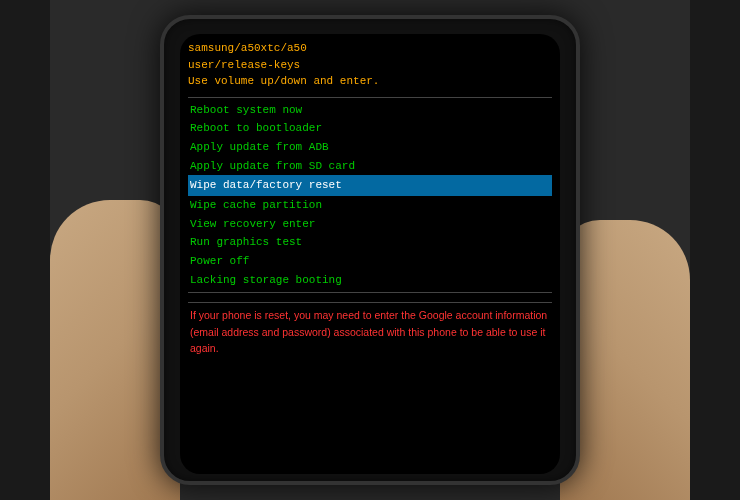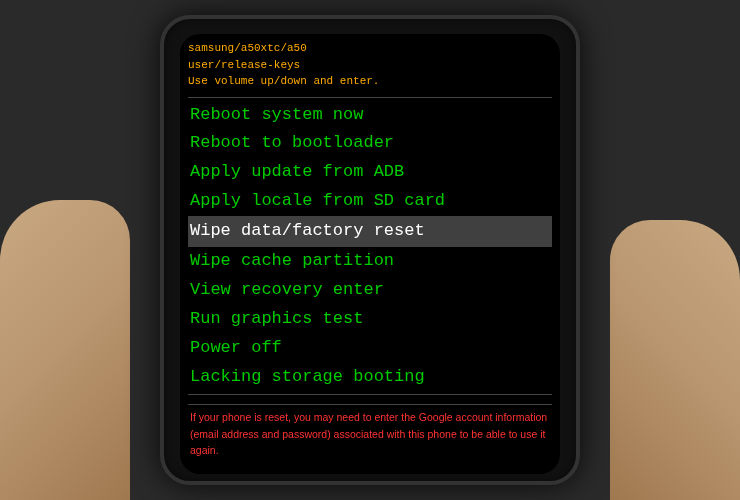--- a/index.html
+++ b/index.html
@@ -9,21 +9,21 @@
       height: 500px;
       background: #1a1a1a;
       display: flex;
       align-items: center;
       justify-content: center;
       overflow: hidden;
       font-family: monospace;
     }
 
     .scene {
-      width: 740px;
+      width: 640px;
       height: 500px;
       position: relative;
       background: #2a2a2a;
       display: flex;
       align-items: center;
       justify-content: center;
     }
 
     
     .hand-left {
@@ -96,30 +96,30 @@
     }
 
     .divider {
       width: 100%;
       height: 1px;
       background: #444;
       margin: 3px 0;
     }
 
     .menu-item {
-      font-size: 17px;
+      font-size: 11px;
       line-height: 1.7;
       color: #00cc00;
       font-family: 'Courier New', monospace;
       padding: 0 2px;
       cursor: default;
     }
 
     .menu-item.selected {
-      background: #404040;
+      background: #0369a1;
       color: #ffffff;
       display: block;
       width: 100%;
       padding: 1px 2px;
     }
 
     .warning-section {
       margin-top: 6px;
       padding: 4px 2px;
       border-top: 1px solid #444;
@@ -149,21 +149,21 @@
           <div class="header-line">user/release-keys</div>
           <div class="header-line">Use volume up/down and enter.</div>
         </div>
 
         <div class="divider"></div>
 
         <div>
           <div class="menu-item">Reboot system now</div>
           <div class="menu-item">Reboot to bootloader</div>
           <div class="menu-item">Apply update from ADB</div>
-          <div class="menu-item">Apply locale from SD card</div>
+          <div class="menu-item">Apply update from SD card</div>
           <div class="menu-item selected">Wipe data/factory reset</div>
           <div class="menu-item">Wipe cache partition</div>
           <div class="menu-item">View recovery enter</div>
           <div class="menu-item">Run graphics test</div>
           <div class="menu-item">Power off</div>
           <div class="menu-item">Lacking storage booting</div>
         </div>
 
         <div class="divider"></div>
 

